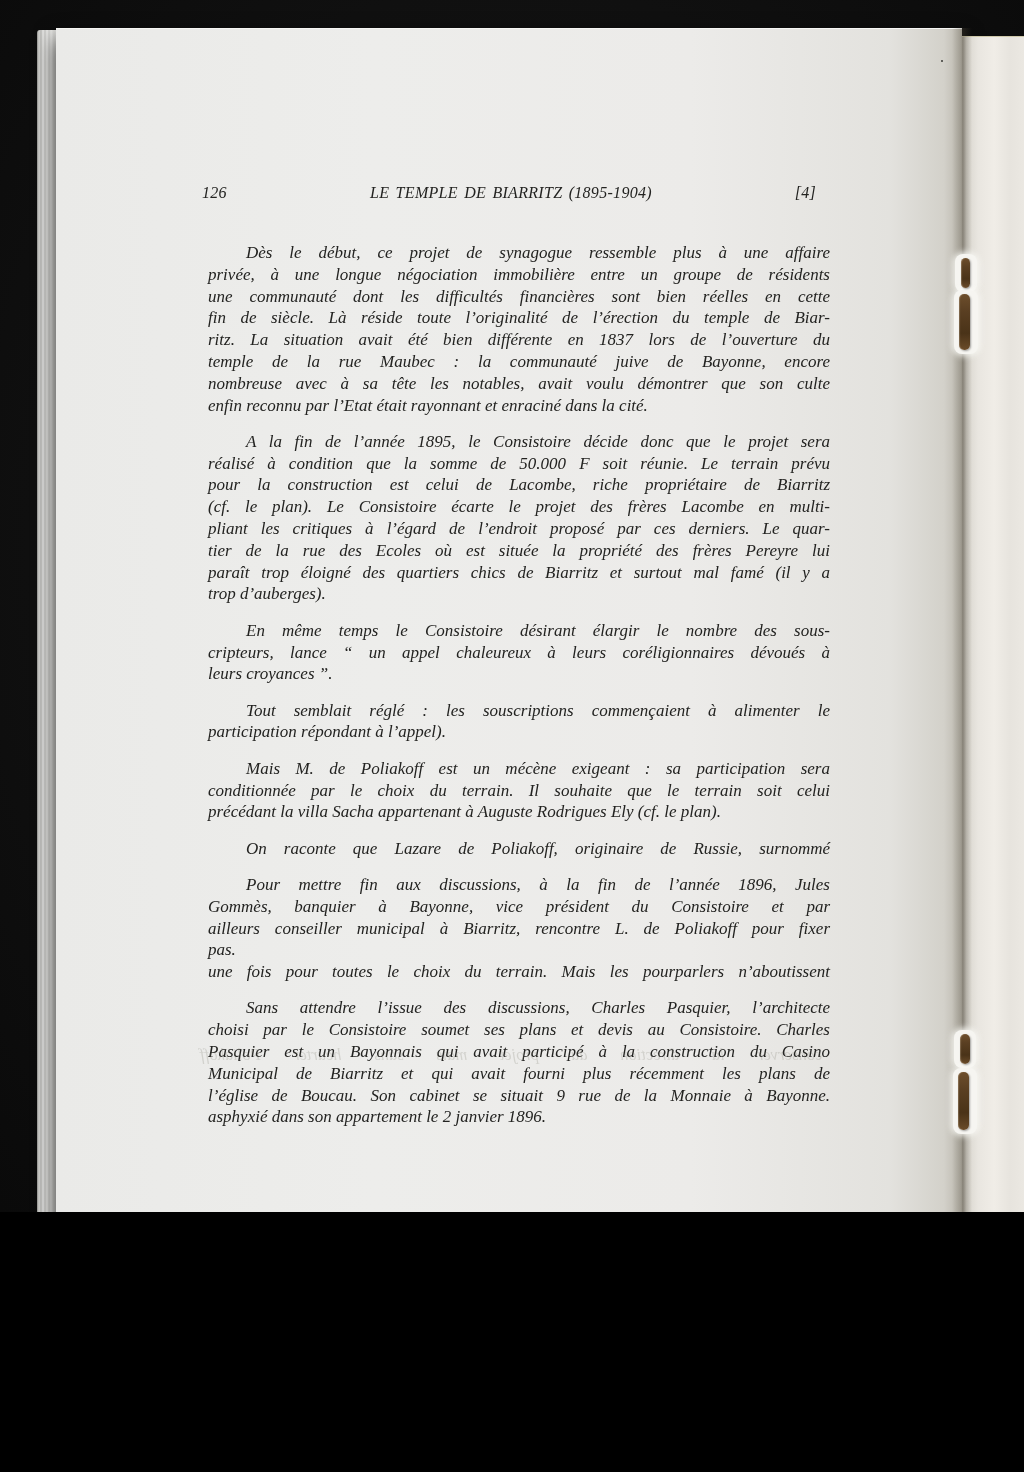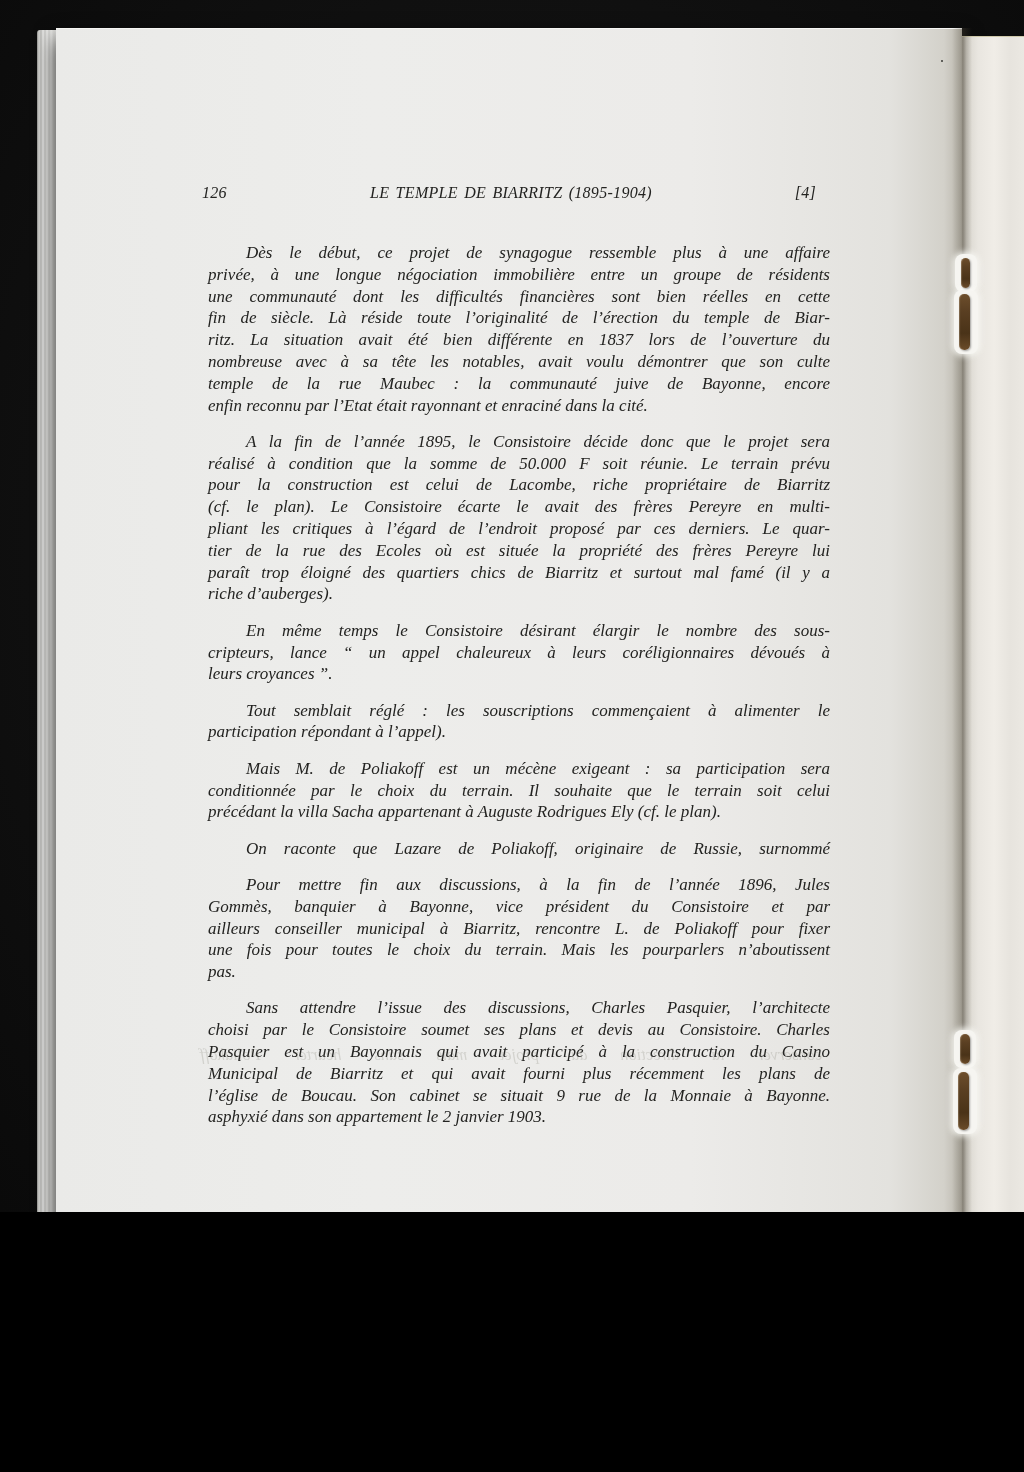--- a/index.html
+++ b/index.html
@@ -92,33 +92,33 @@
       <span class="marker">[4]</span>
     </div>
 
     <div class="body-block">
         <div class="para">
           <div class="line first">Dès le début, ce projet de synagogue ressemble plus à une affaire</div>
           <div class="line">privée, à une longue négociation immobilière entre un groupe de résidents</div>
           <div class="line">une communauté dont les difficultés financières sont bien réelles en cette</div>
           <div class="line">fin de siècle. Là réside toute l’originalité de l’érection du temple de Biar-</div>
           <div class="line">ritz. La situation avait été bien différente en 1837 lors de l’ouverture du</div>
+          <div class="line">temple de la rue Maubec : la communauté juive de Bayonne, encore</div>
           <div class="line">nombreuse avec à sa tête les notables, avait voulu démontrer que son culte</div>
-          <div class="line">temple de la rue Maubec : la communauté juive de Bayonne, encore</div>
           <div class="line last">enfin reconnu par l’Etat était rayonnant et enraciné dans la cité.</div>
         </div>
         <div class="para">
           <div class="line first">A la fin de l’année 1895, le Consistoire décide donc que le projet sera</div>
           <div class="line">réalisé à condition que la somme de 50.000 F soit réunie. Le terrain prévu</div>
           <div class="line">pour la construction est celui de Lacombe, riche propriétaire de Biarritz</div>
-          <div class="line">(cf. le plan). Le Consistoire écarte le avait des frères Pereyre en multi-</div>
+          <div class="line">(cf. le plan). Le Consistoire écarte le projet des frères Lacombe en multi-</div>
           <div class="line">pliant les critiques à l’égard de l’endroit proposé par ces derniers. Le quar-</div>
           <div class="line">tier de la rue des Ecoles où est située la propriété des frères Pereyre lui</div>
           <div class="line">paraît trop éloigné des quartiers chics de Biarritz et surtout mal famé (il y a</div>
-          <div class="line last">riche d’auberges).</div>
+          <div class="line last">trop d’auberges).</div>
         </div>
         <div class="para">
           <div class="line first">En même temps le Consistoire désirant élargir le nombre des sous-</div>
           <div class="line">cripteurs, lance “ un appel chaleureux à leurs coréligionnaires dévoués à</div>
           <div class="line last">leurs croyances ”.</div>
         </div>
         <div class="para">
           <div class="line first">Tout semblait réglé : les souscriptions commençaient à alimenter le</div>
           <div class="line last">participation répondant à l’appel).</div>
         </div>
@@ -127,30 +127,30 @@
           <div class="line">conditionnée par le choix du terrain. Il souhaite que le terrain soit celui</div>
           <div class="line last">précédant la villa Sacha appartenant à Auguste Rodrigues Ely (cf. le plan).</div>
         </div>
         <div class="para">
           <div class="line first">On raconte que Lazare de Poliakoff, originaire de Russie, surnommé</div>
         </div>
         <div class="para">
           <div class="line first">Pour mettre fin aux discussions, à la fin de l’année 1896, Jules</div>
           <div class="line">Gommès, banquier à Bayonne, vice président du Consistoire et par</div>
           <div class="line">ailleurs conseiller municipal à Biarritz, rencontre L. de Poliakoff pour fixer</div>
+          <div class="line last">pas.</div>
           <div class="line">une fois pour toutes le choix du terrain. Mais les pourparlers n’aboutissent</div>
-          <div class="line last">pas.</div>
         </div>
         <div class="para">
           <div class="line first">Sans attendre l’issue des discussions, Charles Pasquier, l’architecte</div>
           <div class="line">choisi par le Consistoire soumet ses plans et devis au Consistoire. Charles</div>
           <div class="line">Pasquier est un Bayonnais qui avait participé à la construction du Casino</div>
           <div class="line">Municipal de Biarritz et qui avait fourni plus récemment les plans de</div>
           <div class="line">l’église de Boucau. Son cabinet se situait 9 rue de la Monnaie à Bayonne.</div>
-          <div class="line last">asphyxié dans son appartement le 2 janvier 1903.</div>
+          <div class="line last">asphyxié dans son appartement le 2 janvier 1896.</div>
         </div>
       </div>
 
     <div class="ghost ghost-1">conserver la direction du projet mais sans heurter Poliakoff</div>
     <div class="ghost ghost-2">médecin à Biarritz.</div>
   </div>
 
   <div class="page-right"></div>
   <div class="gutter-shadow"></div>
 

